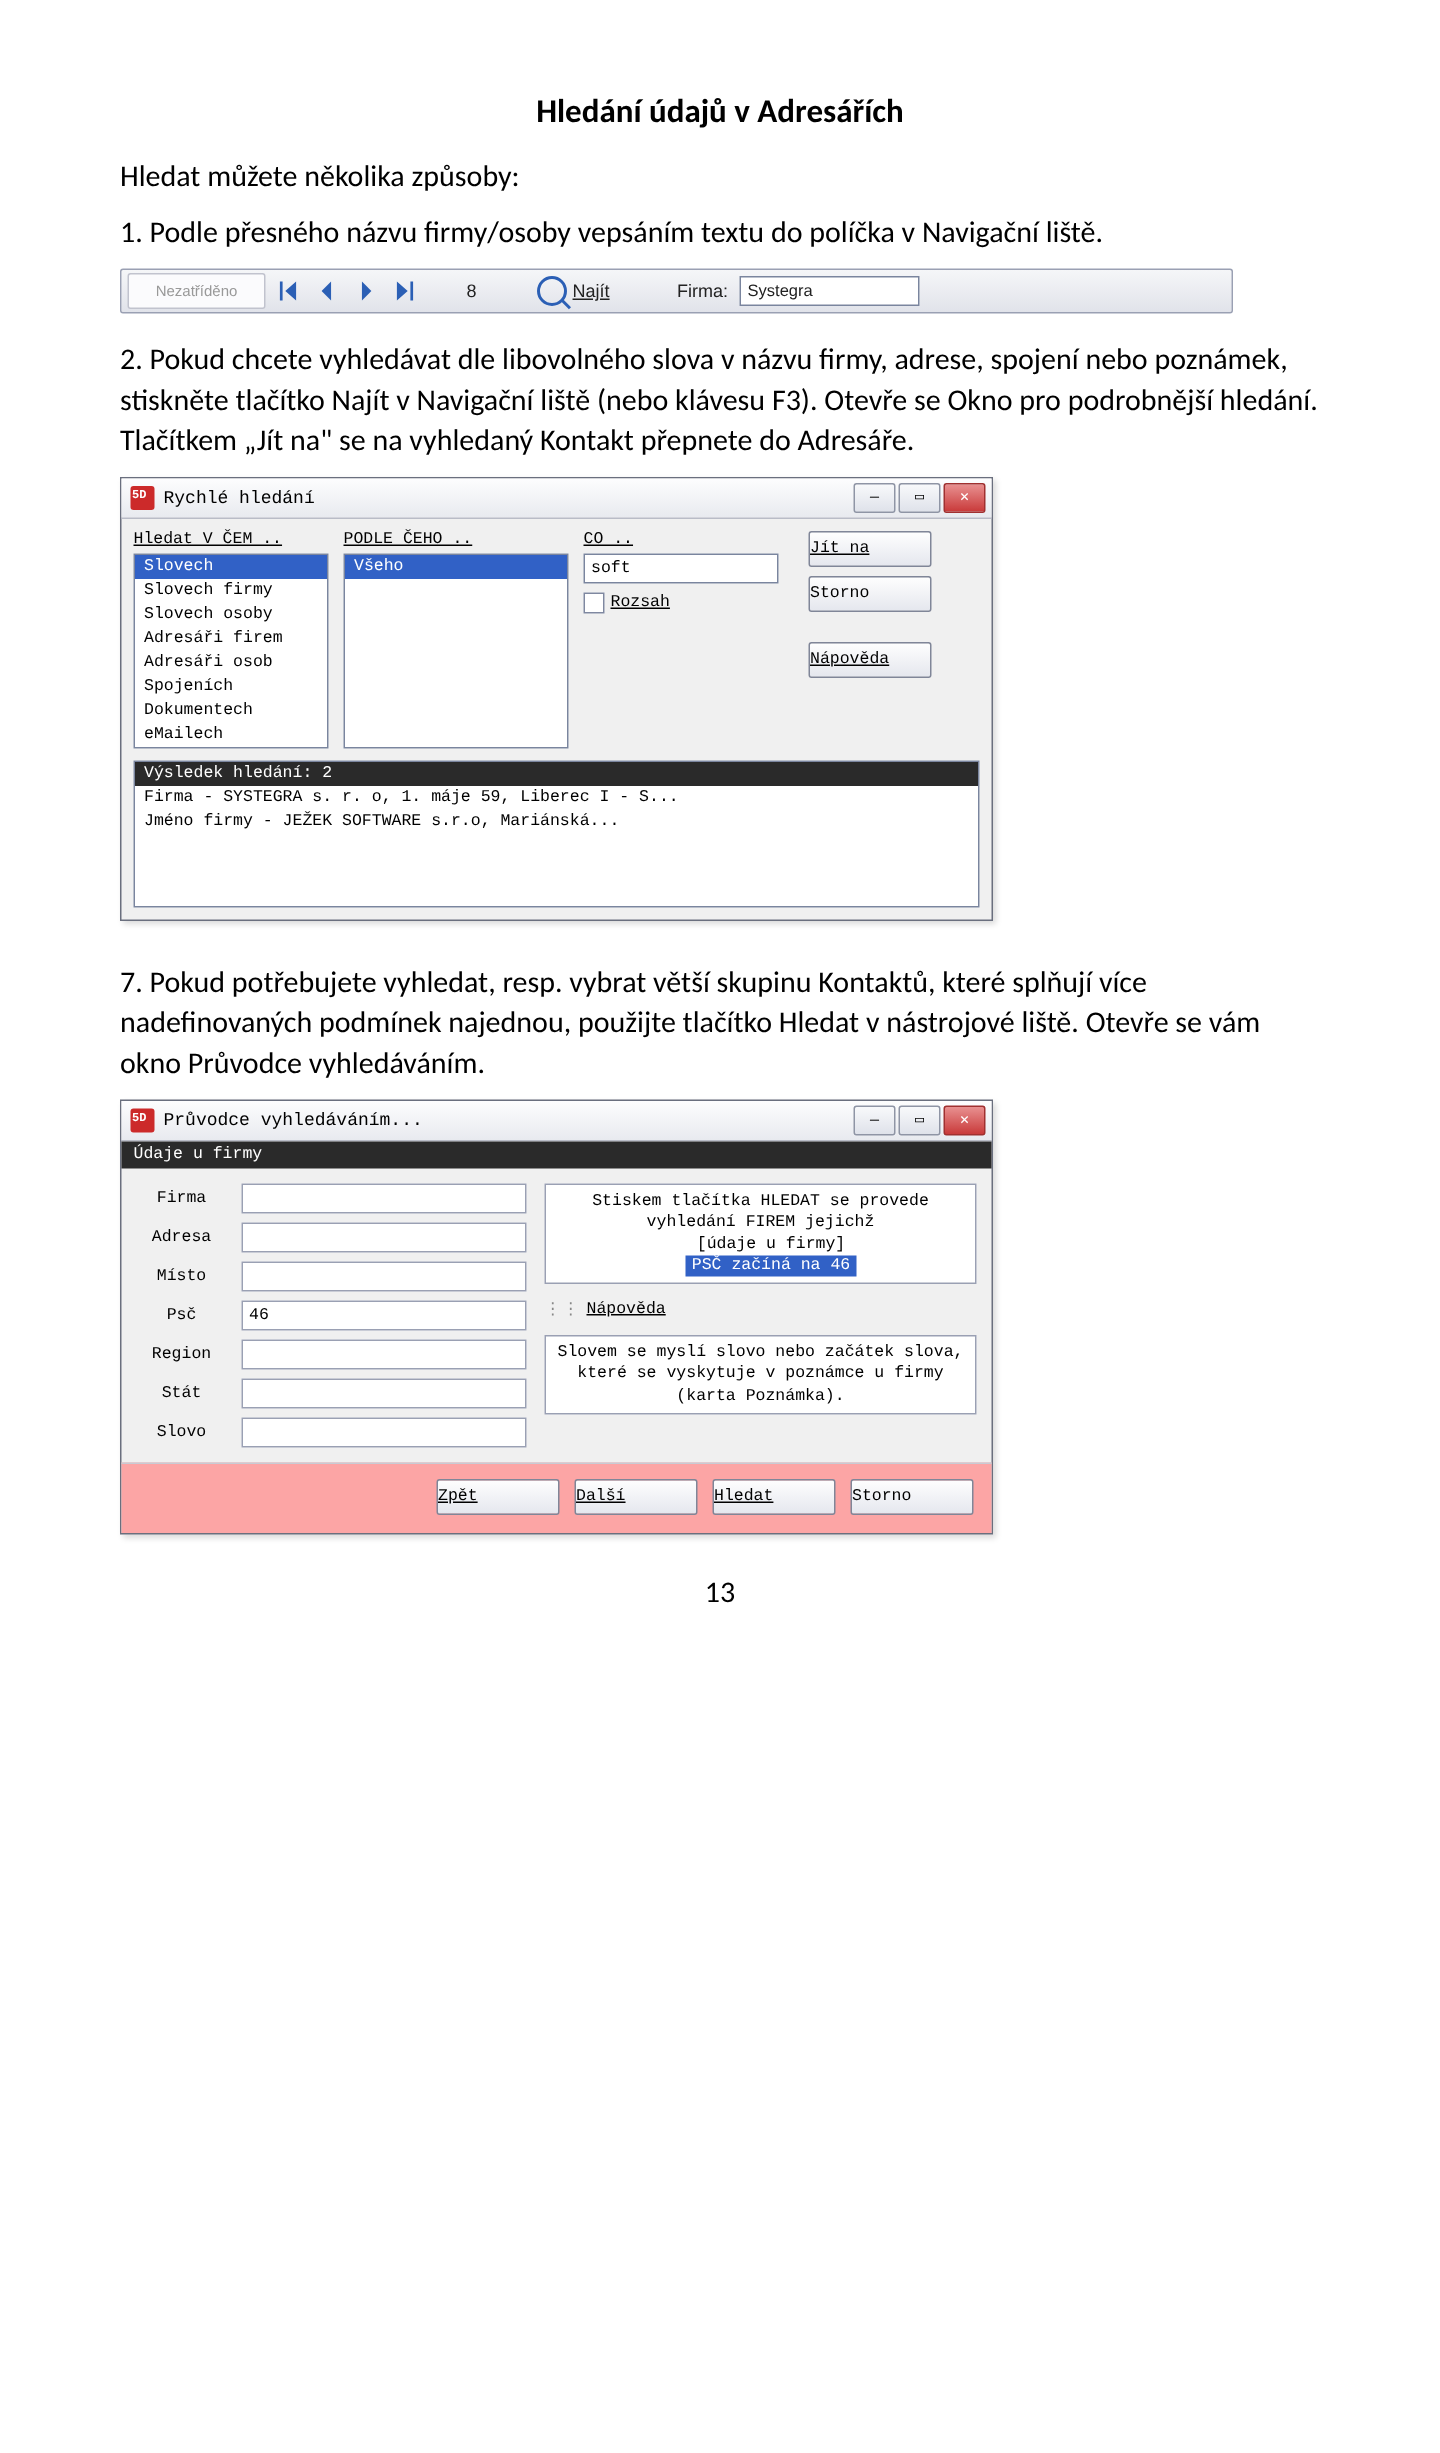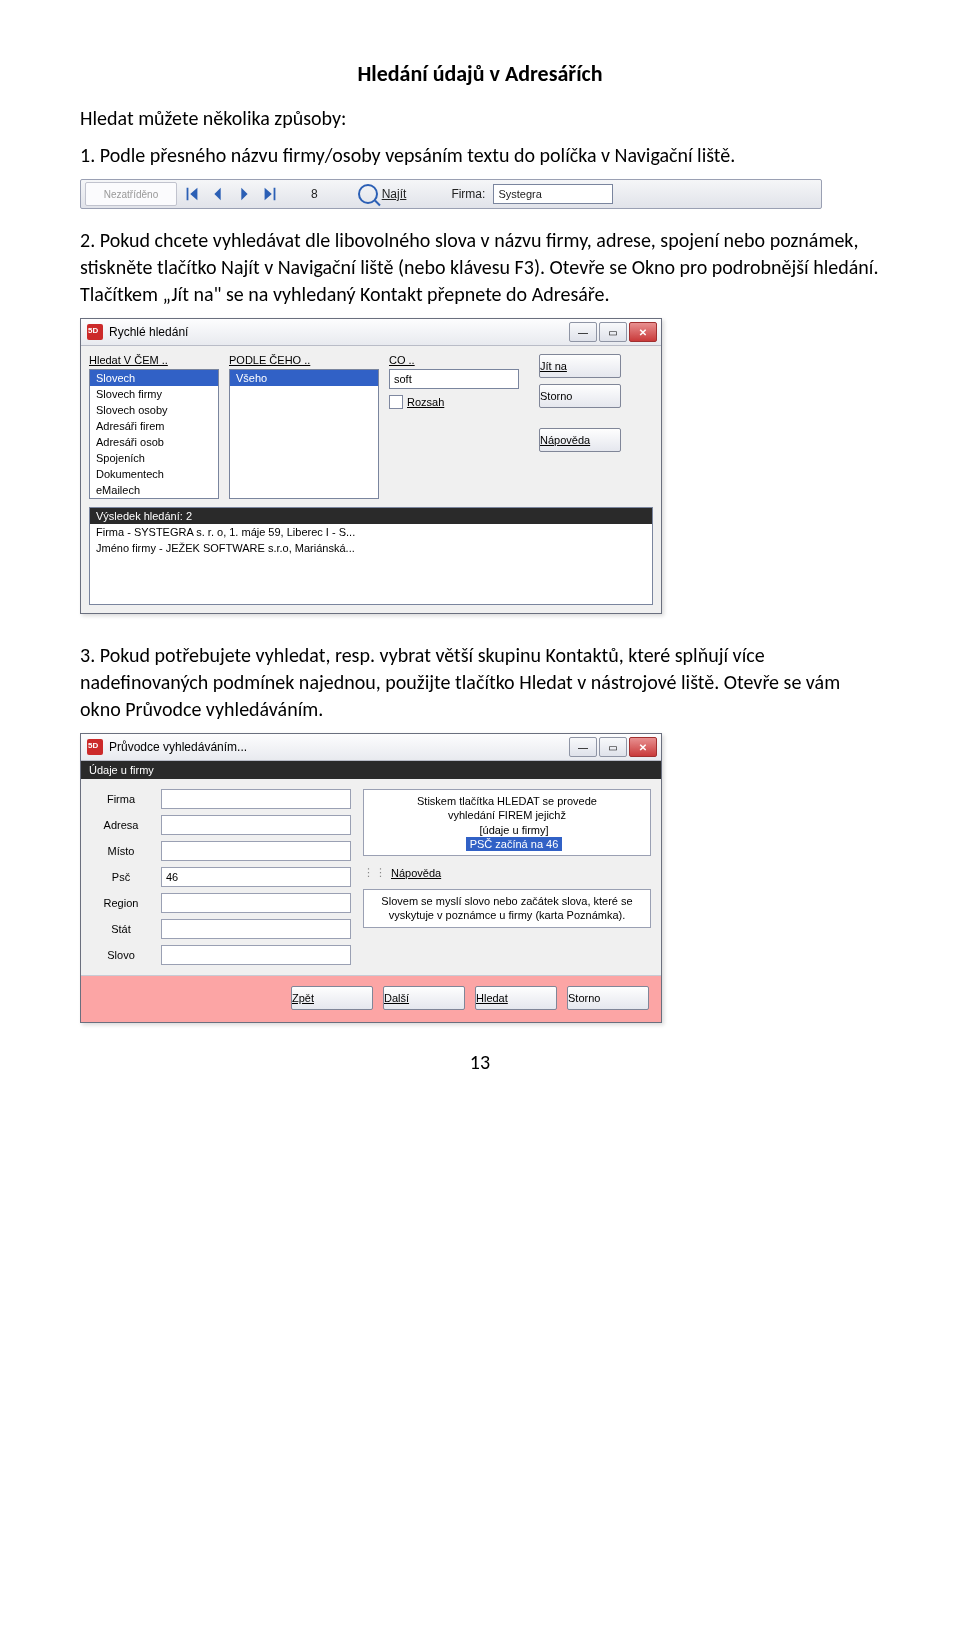--- a/index.html
+++ b/index.html
@@ -41,21 +41,21 @@
   .nav-find .mag::after{content:'';position:absolute;width:7px;height:2px;background:#2b5fb5;transform:rotate(45deg);right:-5px;bottom:-2px;}
   .nav-find .lbl{text-decoration:underline;}
   .nav-company{margin-left:45px;}
   .nav-input{margin-left:8px;width:110px;height:18px;border:1px solid #7a859e;background:#fff;padding:0 4px;display:flex;align-items:center;font-size:11px;}
 
   
   .win {
     width: 580px;
     border:1px solid #6a6f7e;
     background:#f0f0f0;
-    font-family: Liberation Sans, sans-serif;
+    font-family: Liberation Mono, monospace;
     font-size: 11px;
     color:#000;
     margin: 8px 0 6px 0;
     box-shadow: 2px 2px 4px rgba(0,0,0,0.15);
   }
   .titlebar {
     height:26px;
     background:linear-gradient(#fdfdfe,#e8eaef);
     border-bottom:1px solid #b9bcc7;
     display:flex;align-items:center;
@@ -205,21 +205,21 @@
           <div class="cell">Jméno firmy  - JEŽEK SOFTWARE s.r.o, Mariánská...</div>
           <div class="cell"></div>
           <div class="cell"></div>
           <div class="cell"></div>
         </div>
       </div>
     </div>
   </div>
 </div>
 
-<p style="margin-top:28px;">3. Pokud potřebujete vyhledat, resp. vybrat větší skupinu Kontaktů, které splňují více nadefinovaných podmínek najednou, použijte tlačítko Hledat v nástrojové liště. Otevře se vám okno Průvodce vyhledáváním.</p>
+<p style="margin-top:28px;">7. Pokud potřebujete vyhledat, resp. vybrat větší skupinu Kontaktů, které splňují více nadefinovaných podmínek najednou, použijte tlačítko Hledat v nástrojové liště. Otevře se vám okno Průvodce vyhledáváním.</p>
 
 <div class="win wiz">
   <div class="titlebar">
     <span class="app-icon"></span>
     <span class="ttl">Průvodce vyhledáváním...</span>
     <span class="winbtns">
       <span class="winbtn">—</span>
       <span class="winbtn">▭</span>
       <span class="winbtn close">✕</span>
     </span>

